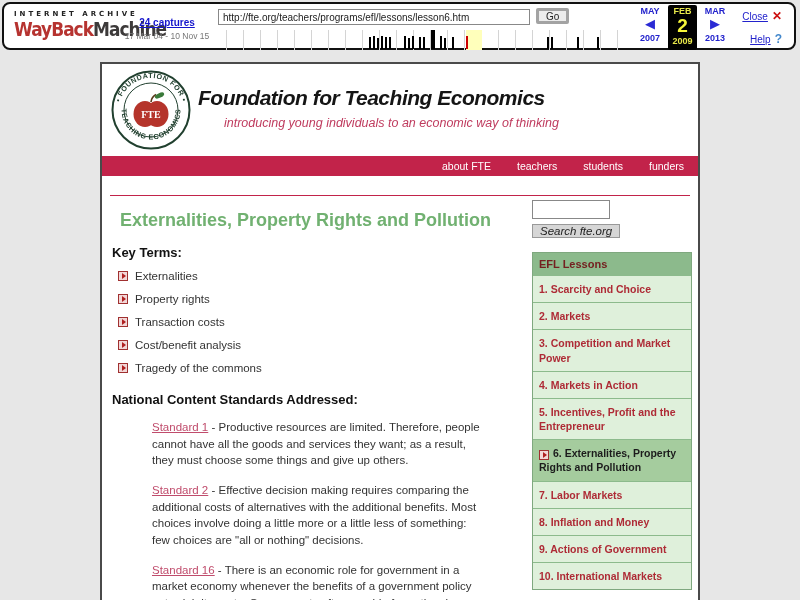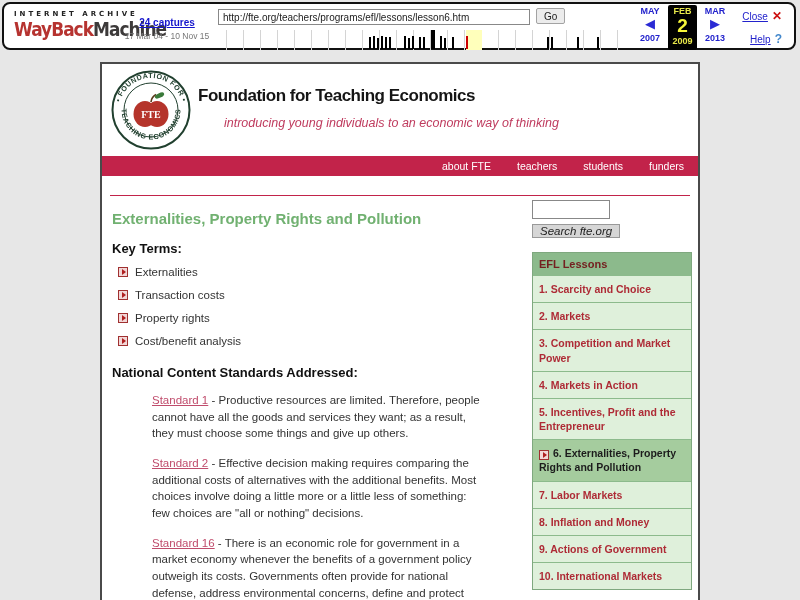--- a/index.html
+++ b/index.html
@@ -30,21 +30,21 @@
   .wb-captures { position: absolute; left: 116px; top: 13px; width: 94px; text-align: center; }
   .wb-captures a { font-size: 10px; color: #1515cc; text-decoration: underline; font-weight: bold; display: block; }
   .wb-captures .range { font-size: 8.5px; color: #777; margin-top: 3px; white-space: nowrap; }
   .wb-url {
     position: absolute; left: 214px; top: 5px; width: 312px; height: 16px;
     font-size: 10px; border: 1px solid #888; padding: 1px 4px; color: #222;
     font-family: "Liberation Sans", sans-serif;
   }
   .wb-go {
     position: absolute; left: 532px; top: 4px; height: 16px;
-    font-size: 10px; background: #ececec; border: 1px solid #a3a3a3;
+    font-size: 10px; background: #ececec; border: 3px solid #a3a3a3;
     border-radius: 2px; padding: 0 7px; color: #222;
     font-family: "Liberation Sans", sans-serif;
   }
   .wb-strip {
     position: absolute; left: 206px; top: 26px; width: 420px; height: 20px;
     background:
       repeating-linear-gradient(to right, transparent 0px, transparent 16px, #d4d4d4 16px, #d4d4d4 17px);
   }
   .wb-strip .tick { position: absolute; bottom: 1px; }
   .wb-strip .hl { position: absolute; top: 0; height: 100%; }
@@ -69,21 +69,21 @@
   .page {
     position: absolute; left: 100px; top: 62px; width: 600px; height: 560px;
     background: #fff; border: 2px solid #4a4a4a; border-bottom: none;
   }
 
   
   .site-header { position: relative; height: 92px; }
   .seal { position: absolute; left: 8px; top: 5px; width: 82px; height: 82px; }
   .brand-title {
     position: absolute; left: 96px; top: 22px;
-    font-size: 17px; font-weight: bold; color: #151515;
+    font-size: 21px; font-weight: bold; font-style: italic; color: #151515;
     letter-spacing: -0.5px; white-space: nowrap;
   }
   .brand-tagline {
     position: absolute; left: 122px; top: 52px;
     font-size: 12.5px; font-style: italic; color: #bf3b5e; white-space: nowrap;
   }
 
   
   .main-nav {
     height: 20px; background: #c2234a; display: flex; justify-content: flex-end;
@@ -92,21 +92,21 @@
   .main-nav a { color: #fff; font-size: 10.5px; font-weight: normal; text-decoration: none; }
 
   
   .title-wrap { padding: 10px 8px 0 8px; }
   .page-title { font-size: 19px; color: #b5375a; font-weight: normal; }
   .title-rule { border: none; border-top: 1px solid #c2234a; margin-top: 9px; }
 
   
   .page-body { position: relative; padding: 8px 10px 0 10px; }
   .left-col { width: 412px; }
-  .content-heading { font-size: 15px; color: #71b171; font-weight: bold; margin: 6px 0 14px 0; }
+  .content-heading { font-size: 18px; color: #71b171; font-weight: bold; margin: 6px 0 14px 8px; }
   .kt-label { font-size: 13px; font-weight: bold; color: #111; margin: 4px 0 10px 0; }
   .term-row { display: flex; align-items: center; gap: 7px; margin: 0 4px 11px 6px; }
   .term-text { font-size: 11.5px; color: #333; }
   .play-icon {
     width: 10px; height: 10px; flex: 0 0 10px; background: #f2d7d7;
     border: 1px solid #a03030; display: inline-flex; align-items: center; justify-content: center;
   }
   .play-icon::after {
     content: ""; width: 0; height: 0; margin-left: 1px;
     border-left: 4px solid #b02020; border-top: 3px solid transparent; border-bottom: 3px solid transparent;
@@ -241,29 +241,33 @@
     <div class="left-col">
       <h2 class="content-heading">Externalities, Property Rights and Pollution</h2>
 
       <h3 class="kt-label">Key Terms:</h3>
       <div class="term-row">
         <span class="play-icon"></span>
         <span class="term-text">Externalities</span>
       </div>
       <div class="term-row">
         <span class="play-icon"></span>
+        <span class="term-text">Property rights</span>
+      </div>
+      <div class="term-row">
+        <span class="play-icon"></span>
         <span class="term-text">Transaction costs</span>
       </div>
       <div class="term-row">
         <span class="play-icon"></span>
-        <span class="term-text">Property rights</span>
-      </div>
-      <div class="term-row">
-        <span class="play-icon"></span>
         <span class="term-text">Cost/benefit analysis</span>
+      </div>
+      <div class="term-row">
+        <span class="play-icon"></span>
+        <span class="term-text">Tragedy of the commons</span>
       </div>
 
       <h3 class="std-label">National Content Standards Addressed:</h3>
       <p class="standard">
         <a href="#">Standard 1</a><span> - Productive resources are limited. Therefore, people cannot have all the goods and services they want; as a result, they must choose some things and give up others.</span>
       </p>
       <p class="standard">
         <a href="#">Standard 2</a><span> - Effective decision making requires comparing the additional costs of alternatives with the additional benefits. Most choices involve doing a little more or a little less of something: few choices are "all or nothing" decisions.</span>
       </p>
       <p class="standard">

